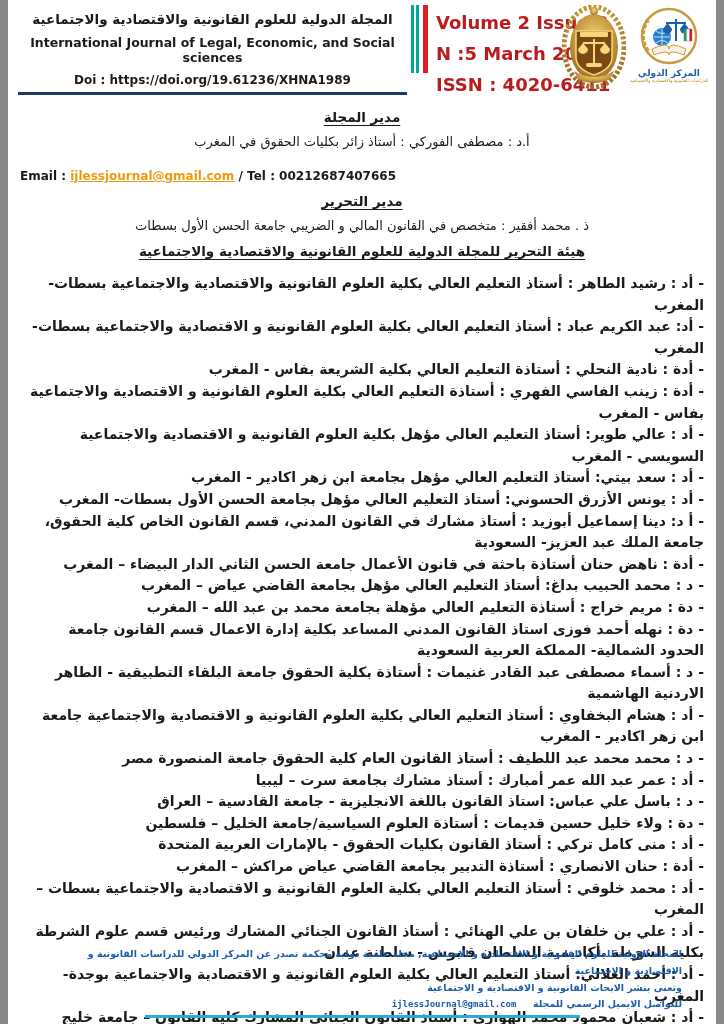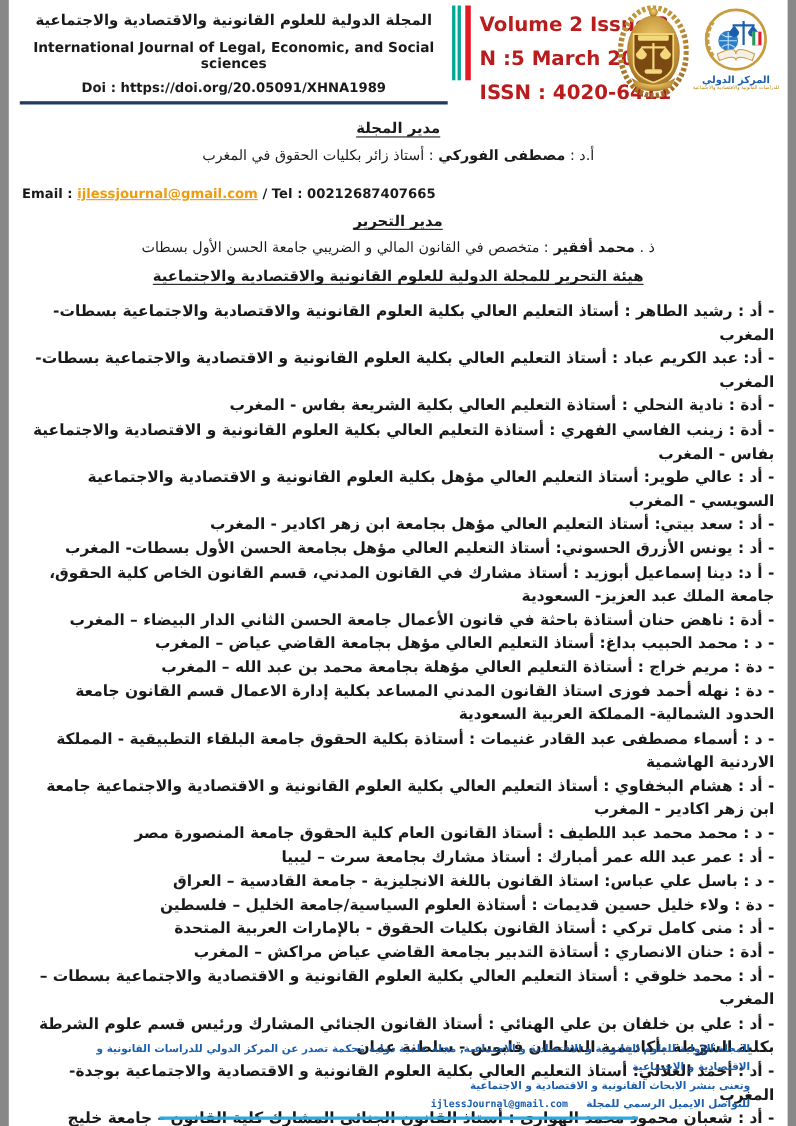--- a/index.html
+++ b/index.html
@@ -25,21 +25,21 @@
   .logo-center .ring{margin:2px auto 0;}
   .logo-center .c-name{font-size:9px;font-weight:bold;color:#1b5eac;direction:rtl;line-height:1;}
   .logo-center .c-sub{font-size:4.5px;color:#b8860b;direction:rtl;line-height:1.4;}
   
   .main{padding:4px 12px 0 12px;}
   .sec-heading{
     text-align:center;font-weight:bold;font-size:13.5px;direction:rtl;
     text-decoration:underline;text-underline-offset:3px;margin-top:10px;
   }
   .person-line{direction:rtl;text-align:center;font-size:13px;margin-top:9px;}
-  .person-line .pname{font-weight:bold;}
+  .person-line .pname{font-weight:normal;}
   .email-line{direction:ltr;text-align:left;font-size:12px;font-weight:bold;margin-top:20px;}
   .email-link{color:#ef9b0f;text-decoration:underline;cursor:pointer;}
   .board-heading{margin-bottom:14px;}
   .board-list{direction:rtl;text-align:right;font-size:14px;font-weight:bold;line-height:21.6px;}
   .board-list .member{white-space:normal;}
   
   .footer{position:absolute;left:0;right:0;bottom:6px;}
   .footer-text{direction:rtl;color:#1b5eac;font-size:9.5px;font-weight:bold;width:640px;margin:0 auto;line-height:1.75;}
   .footer-bar{width:435px;height:3px;background:#29abe2;margin:2px auto 0;}
   .footer-email{color:#1b5eac;text-decoration:none;cursor:pointer;font-family:"DejaVu Sans Mono", monospace;font-size:9px;}
@@ -47,21 +47,21 @@
 </style>
 </head>
 <body>
 
 <div class="page">
 
   <div class="header">
     <div class="masthead">
       <div class="t-ar">المجلة الدولية للعلوم القانونية والاقتصادية والاجتماعية</div>
       <div class="t-en">International Journal of Legal, Economic, and Social sciences</div>
-      <div class="t-doi">Doi : https://doi.org/20.05091/XHNA1989</div>
+      <div class="t-doi">Doi : https://doi.org/19.61236/XHNA1989</div>
       <div class="rule"></div>
     </div>
 
     <div class="stripes">
       <div class="s1"></div>
       <div class="s2"></div>
       <div class="s3"></div>
     </div>
 
     <div class="issue-block">
@@ -134,21 +134,21 @@
         <div class="member">- أدة : نادية النحلي : أستاذة التعليم العالي بكلية الشريعة بفاس - المغرب</div>
         <div class="member">- أدة : زينب الفاسي الفهري : أستاذة التعليم العالي بكلية العلوم القانونية و الاقتصادية والاجتماعية بفاس - المغرب</div>
         <div class="member">- أد : عالي طوير: أستاذ التعليم العالي مؤهل بكلية العلوم القانونية و الاقتصادية والاجتماعية السويسي - المغرب</div>
         <div class="member">- أد : سعد بيتي: أستاذ التعليم العالي مؤهل  بجامعة ابن زهر اكادير - المغرب</div>
         <div class="member">- أد : يونس الأزرق الحسوني: أستاذ التعليم العالي مؤهل بجامعة الحسن الأول بسطات- المغرب</div>
         <div class="member">- أ د: دينا إسماعيل أبوزيد : أستاذ مشارك في القانون المدني، قسم القانون الخاص كلية الحقوق، جامعة الملك عبد العزيز- السعودية</div>
         <div class="member">- أدة : ناهض حنان أستاذة باحثة في قانون الأعمال جامعة الحسن الثاني الدار البيضاء – المغرب</div>
         <div class="member">- د : محمد الحبيب بداغ: أستاذ التعليم العالي مؤهل بجامعة القاضي عياض – المغرب</div>
         <div class="member">- دة : مريم خراج : أستاذة التعليم العالي مؤهلة بجامعة محمد بن عبد الله – المغرب</div>
         <div class="member">- دة : نهله أحمد فوزى استاذ القانون المدني المساعد بكلية إدارة الاعمال قسم القانون جامعة الحدود الشمالية- المملكة العربية السعودية</div>
-        <div class="member">- د : أسماء مصطفى عبد القادر غنيمات : أستاذة بكلية الحقوق جامعة البلقاء التطبيقية - المملكة الاردنية الهاشمية</div>
+        <div class="member">- د : أسماء مصطفى عبد القادر غنيمات : أستاذة بكلية الحقوق جامعة البلقاء التطبيقية - الطاهر الاردنية الهاشمية</div>
         <div class="member">- أد : هشام البخفاوي : أستاذ التعليم العالي بكلية العلوم القانونية و الاقتصادية والاجتماعية جامعة ابن زهر اكادير - المغرب</div>
         <div class="member">- د : محمد محمد عبد اللطيف : أستاذ القانون العام كلية الحقوق جامعة المنصورة مصر</div>
         <div class="member">- أد : عمر عبد الله عمر أمبارك : أستاذ مشارك بجامعة سرت – ليبيا</div>
         <div class="member">- د : باسل علي عباس: استاذ القانون باللغة الانجليزية - جامعة القادسية – العراق</div>
         <div class="member">- دة : ولاء خليل حسين قديمات : أستاذة العلوم السياسية/جامعة الخليل – فلسطين</div>
         <div class="member">- أد : منى كامل تركي : أستاذ القانون بكليات الحقوق - بالإمارات العربية المتحدة</div>
         <div class="member">- أدة : حنان الانصاري : أستاذة التدبير بجامعة القاضي عياض مراكش – المغرب</div>
         <div class="member">- أد : محمد خلوقي : أستاذ التعليم العالي بكلية العلوم القانونية و الاقتصادية والاجتماعية بسطات – المغرب</div>
         <div class="member">- أد : علي بن خلفان بن علي الهنائي : أستاذ القانون الجنائي المشارك ورئيس قسم علوم الشرطة بكلية الشرطة بأكاديمية السلطان قابوس  - سلطنة عمان</div>
         <div class="member">- أد : أحمد العلالي: أستاذ التعليم العالي بكلية العلوم القانونية و الاقتصادية والاجتماعية بوجدة- المغرب</div>

